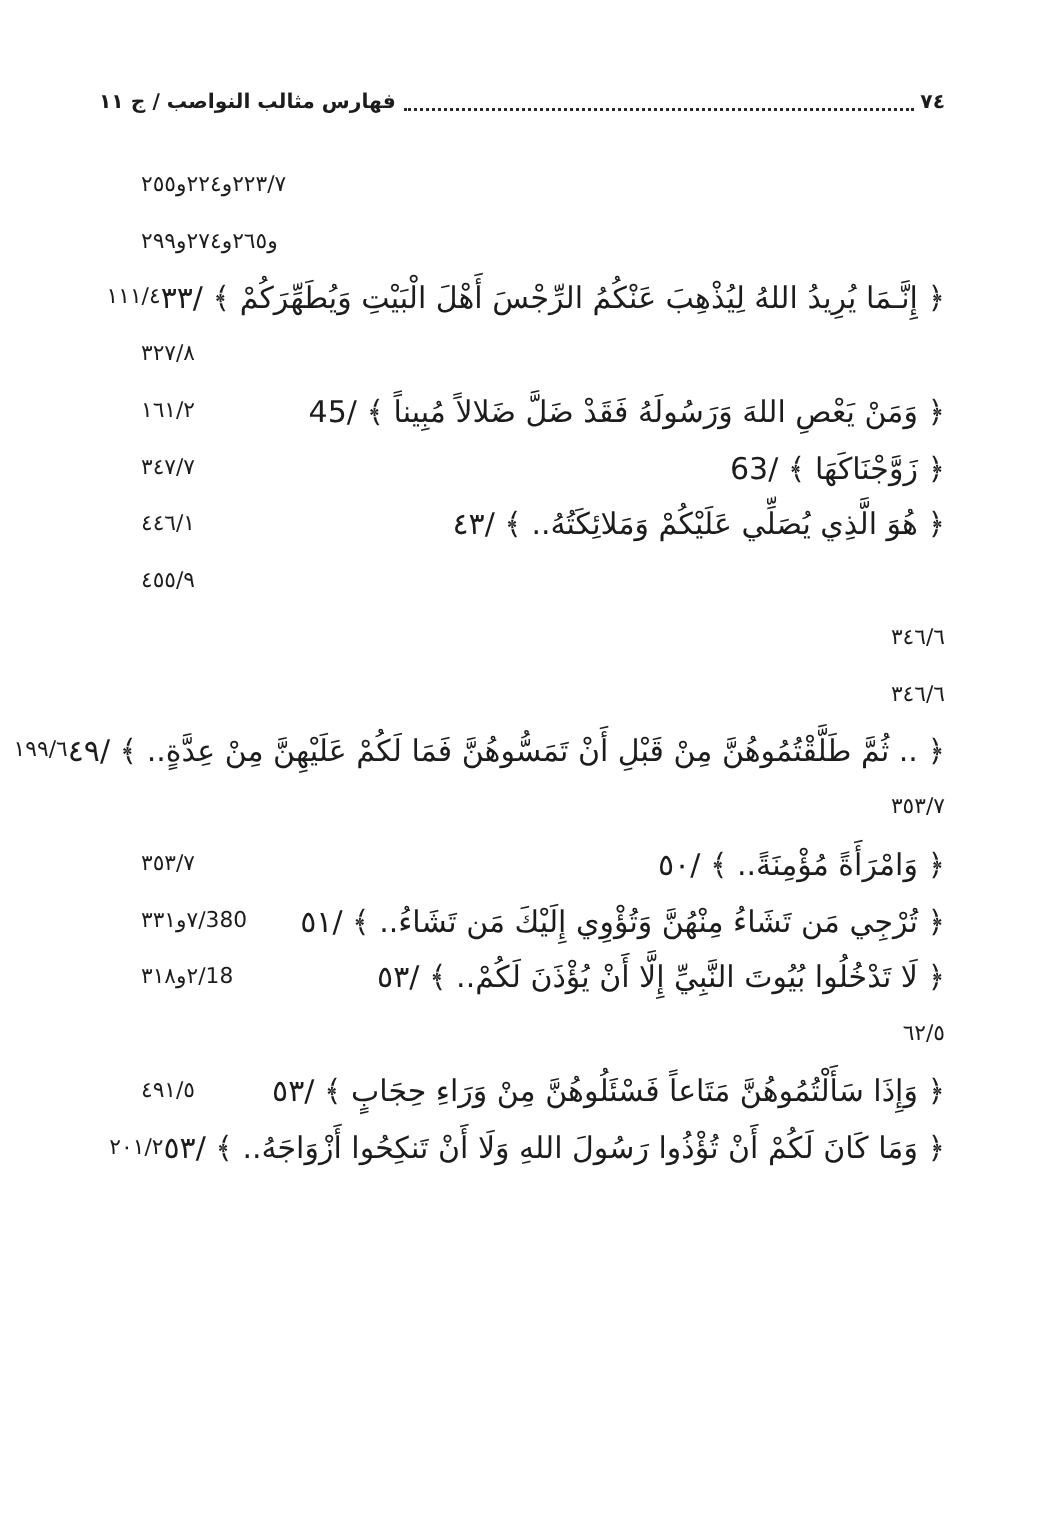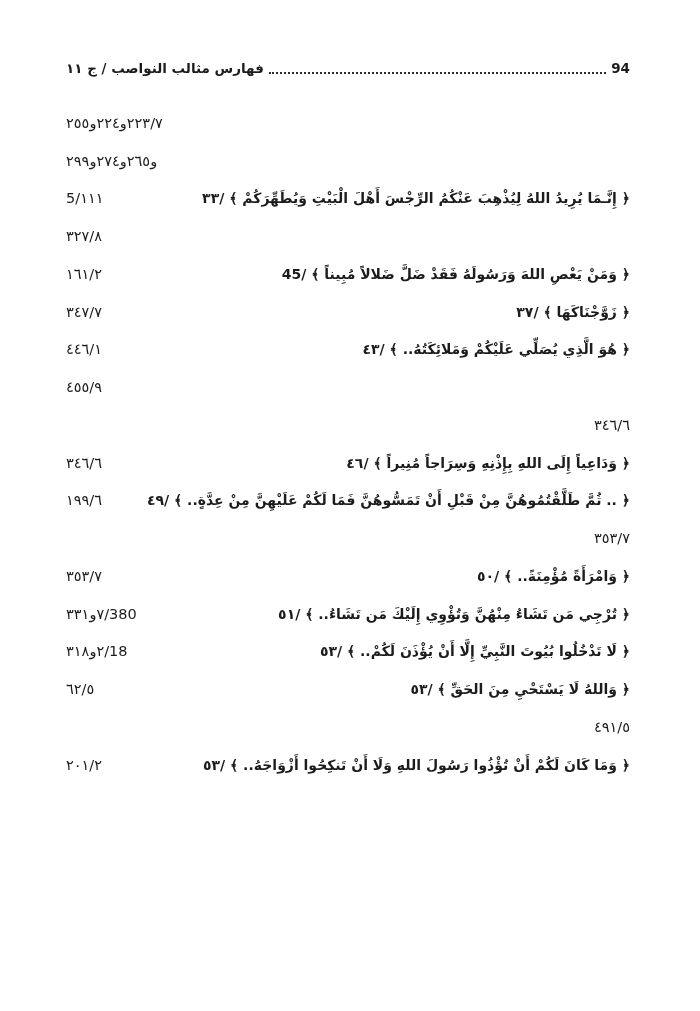--- a/index.html
+++ b/index.html
@@ -37,90 +37,89 @@
     margin: 0 5px 4px 5px;
     height: 0;
   }
   .hdr-title {
     flex: 0 0 auto;
     line-height: 1.4;
     white-space: nowrap;
   }
   .rows {
     margin-top: 26px;
+    margin-left: 28px;
   }
   .row {
     display: flex;
     justify-content: space-between;
     align-items: center;
     height: 37.75px;
   }
   .verse {
-    font-size: 14px;
+    font-size: 20px;
     white-space: nowrap;
     flex: 0 1 auto;
     overflow: visible;
-    font-weight: bold;
   }
   .refs {
     font-size: 14.5px;
     white-space: nowrap;
     flex: 0 0 auto;
     padding-left: 0;
   }
 </style>
 </head>
 <body>
 
 <div class="page">
 
   <header class="hdr">
-    <span class="hdr-num">94</span>
+    <span class="hdr-num">٧٤</span>
     <span class="leader"></span>
     <span class="hdr-title">فهارس مثالب النواصب / ج ١١</span>
   </header>
 
   <main class="rows">
       <div class="row">
       <span class="verse"></span>
       <span class="refs">٢٢٣/٧و٢٢٤و٢٥٥</span>
     </div>
       <div class="row">
       <span class="verse"></span>
       <span class="refs">و٢٦٥و٢٧٤و٢٩٩</span>
     </div>
       <div class="row">
       <span class="verse">﴿ إِنَّـمَا يُرِيدُ اللهُ لِيُذْهِبَ عَنْكُمُ الرِّجْسَ أَهْلَ الْبَيْتِ وَيُطَهِّرَكُمْ ﴾ /٣٣</span>
-      <span class="refs">١١١/5</span>
+      <span class="refs">١١١/٤</span>
     </div>
       <div class="row">
       <span class="verse"></span>
       <span class="refs">٣٢٧/٨</span>
     </div>
       <div class="row">
       <span class="verse">﴿ وَمَنْ يَعْصِ اللهَ وَرَسُولَهُ فَقَدْ ضَلَّ ضَلالاً مُبِيناً ﴾ /45</span>
       <span class="refs">١٦١/٢</span>
     </div>
       <div class="row">
-      <span class="verse">﴿ زَوَّجْنَاكَهَا ﴾ /٣٧</span>
+      <span class="verse">﴿ زَوَّجْنَاكَهَا ﴾ /63</span>
       <span class="refs">٣٤٧/٧</span>
     </div>
       <div class="row">
       <span class="verse">﴿ هُوَ الَّذِي يُصَلِّي عَلَيْكُمْ وَمَلائِكَتُهُ.. ﴾ /٤٣</span>
       <span class="refs">٤٤٦/١</span>
     </div>
       <div class="row">
       <span class="verse"></span>
       <span class="refs">٤٥٥/٩</span>
     </div>
       <div class="row">
       <span class="refs">٣٤٦/٦</span>
     </div>
       <div class="row">
-      <span class="verse">﴿ وَدَاعِياً إِلَى اللهِ بِإِذْنِهِ وَسِرَاجاً مُنِيراً ﴾ /٤٦</span>
       <span class="refs">٣٤٦/٦</span>
     </div>
       <div class="row">
       <span class="verse">﴿ .. ثُمَّ طَلَّقْتُمُوهُنَّ مِنْ قَبْلِ أَنْ تَمَسُّوهُنَّ فَمَا لَكُمْ عَلَيْهِنَّ مِنْ عِدَّةٍ.. ﴾ /٤٩</span>
       <span class="refs">١٩٩/٦</span>
     </div>
       <div class="row">
       <span class="refs">٣٥٣/٧</span>
     </div>
       <div class="row">
@@ -129,24 +128,24 @@
     </div>
       <div class="row">
       <span class="verse">﴿ تُرْجِي مَن تَشَاءُ مِنْهُنَّ وَتُؤْوِي إِلَيْكَ مَن تَشَاءُ.. ﴾ /٥١</span>
       <span class="refs">380/٧و٣٣١</span>
     </div>
       <div class="row">
       <span class="verse">﴿ لَا تَدْخُلُوا بُيُوتَ النَّبِيِّ إِلَّا أَنْ يُؤْذَنَ لَكُمْ.. ﴾ /٥٣</span>
       <span class="refs">18/٢و٣١٨</span>
     </div>
       <div class="row">
-      <span class="verse">﴿ وَاللهُ لَا يَسْتَحْيِ مِنَ الحَقِّ ﴾ /٥٣</span>
       <span class="refs">٦٢/٥</span>
     </div>
       <div class="row">
+      <span class="verse">﴿ وَإِذَا سَأَلْتُمُوهُنَّ مَتَاعاً فَسْئَلُوهُنَّ مِنْ وَرَاءِ حِجَابٍ ﴾ /٥٣</span>
       <span class="refs">٤٩١/٥</span>
     </div>
       <div class="row">
       <span class="verse">﴿ وَمَا كَانَ لَكُمْ أَنْ تُؤْذُوا رَسُولَ اللهِ وَلَا أَنْ تَنكِحُوا أَزْوَاجَهُ.. ﴾ /٥٣</span>
       <span class="refs">٢٠١/٢</span>
     </div>
     </main>
 
 </div>
 

